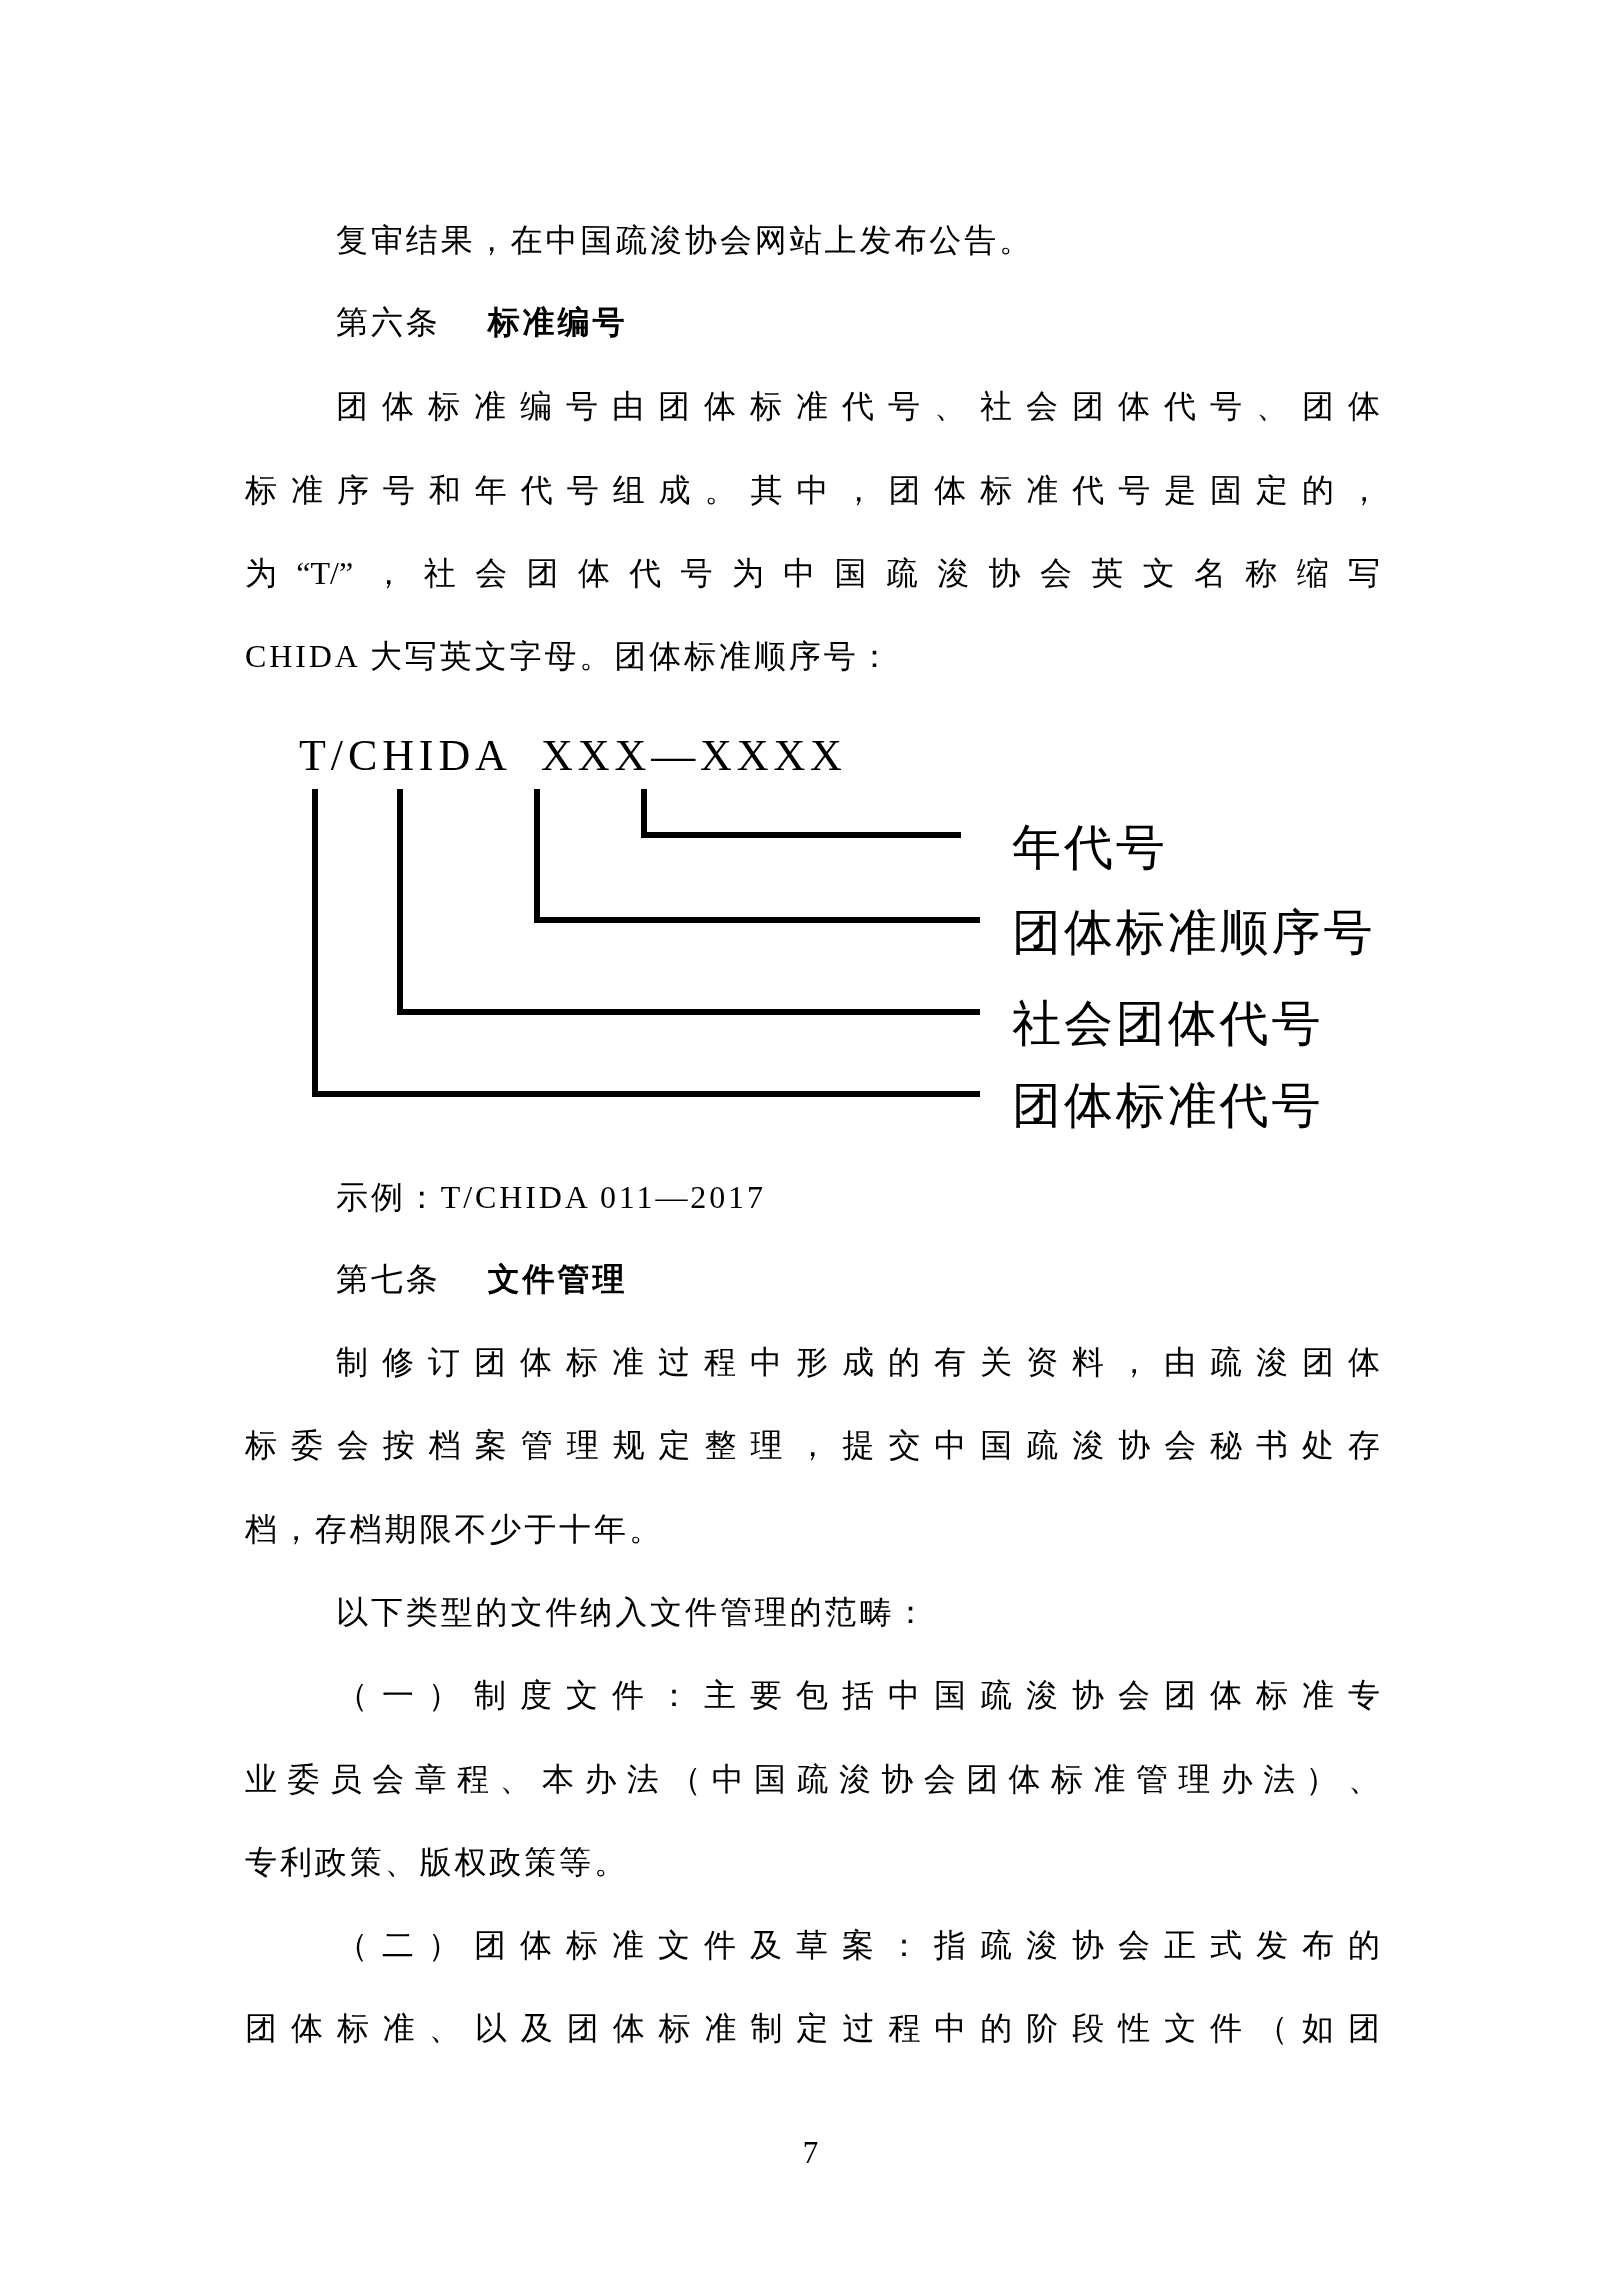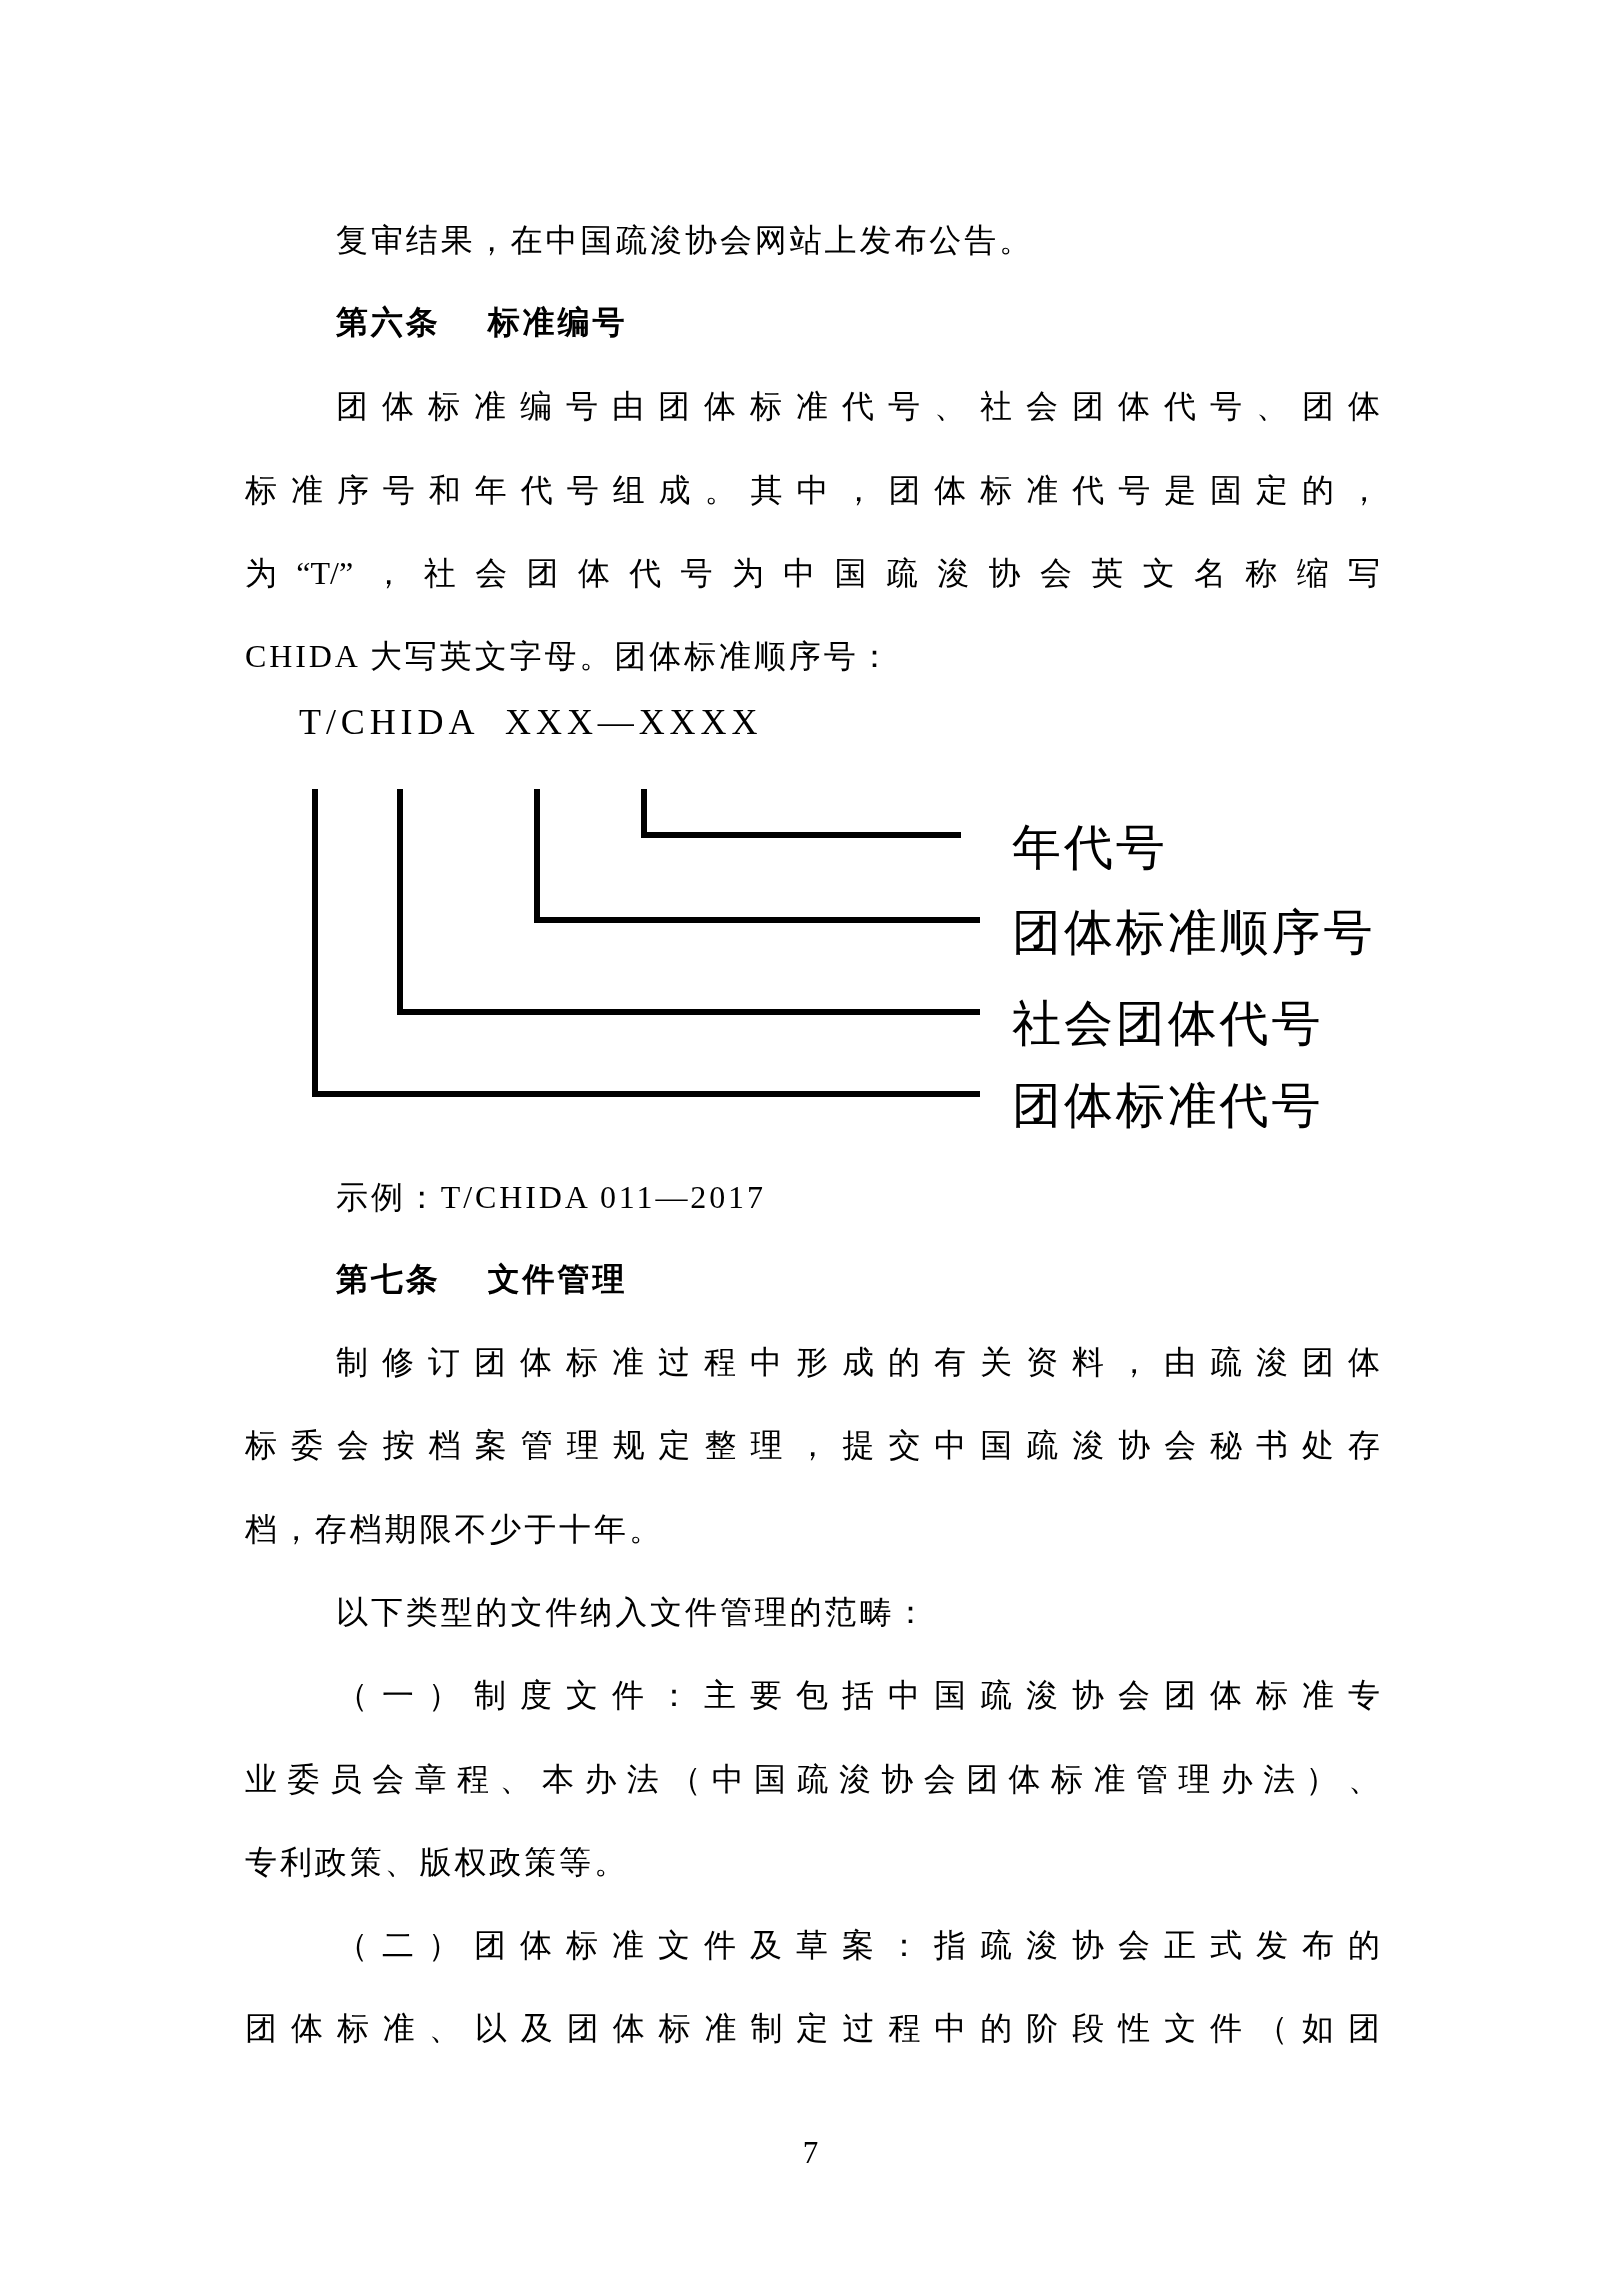--- a/index.html
+++ b/index.html
@@ -23,27 +23,27 @@
     white-space: nowrap;
   }
   .justify {
     white-space: normal;
     text-align: justify;
     text-align-last: justify;
     letter-spacing: 0;
   }
   .indent { padding-left: 91px; }
   .heading { font-weight: 700; }
-  .heading .h-num { font-weight: 700; margin-right: 47px; }
+  .heading .h-num { font-weight: 400; margin-right: 47px; }
   .heading .h-title { font-weight: 700; }
   .code-line {
     position: absolute;
     left: 299px;
-    top: 701px;
-    font-size: 36px;
+    top: 730px;
+    font-size: 44px;
     letter-spacing: 4.9px;
     white-space: pre;
   }
   .vline { position: absolute; width: 5.9px; background: #000; }
   .hline { position: absolute; height: 5.9px; background: #000; }
   .diag-label {
     position: absolute;
     left: 1012px;
     font-size: 49px;
     letter-spacing: 2.9px;

